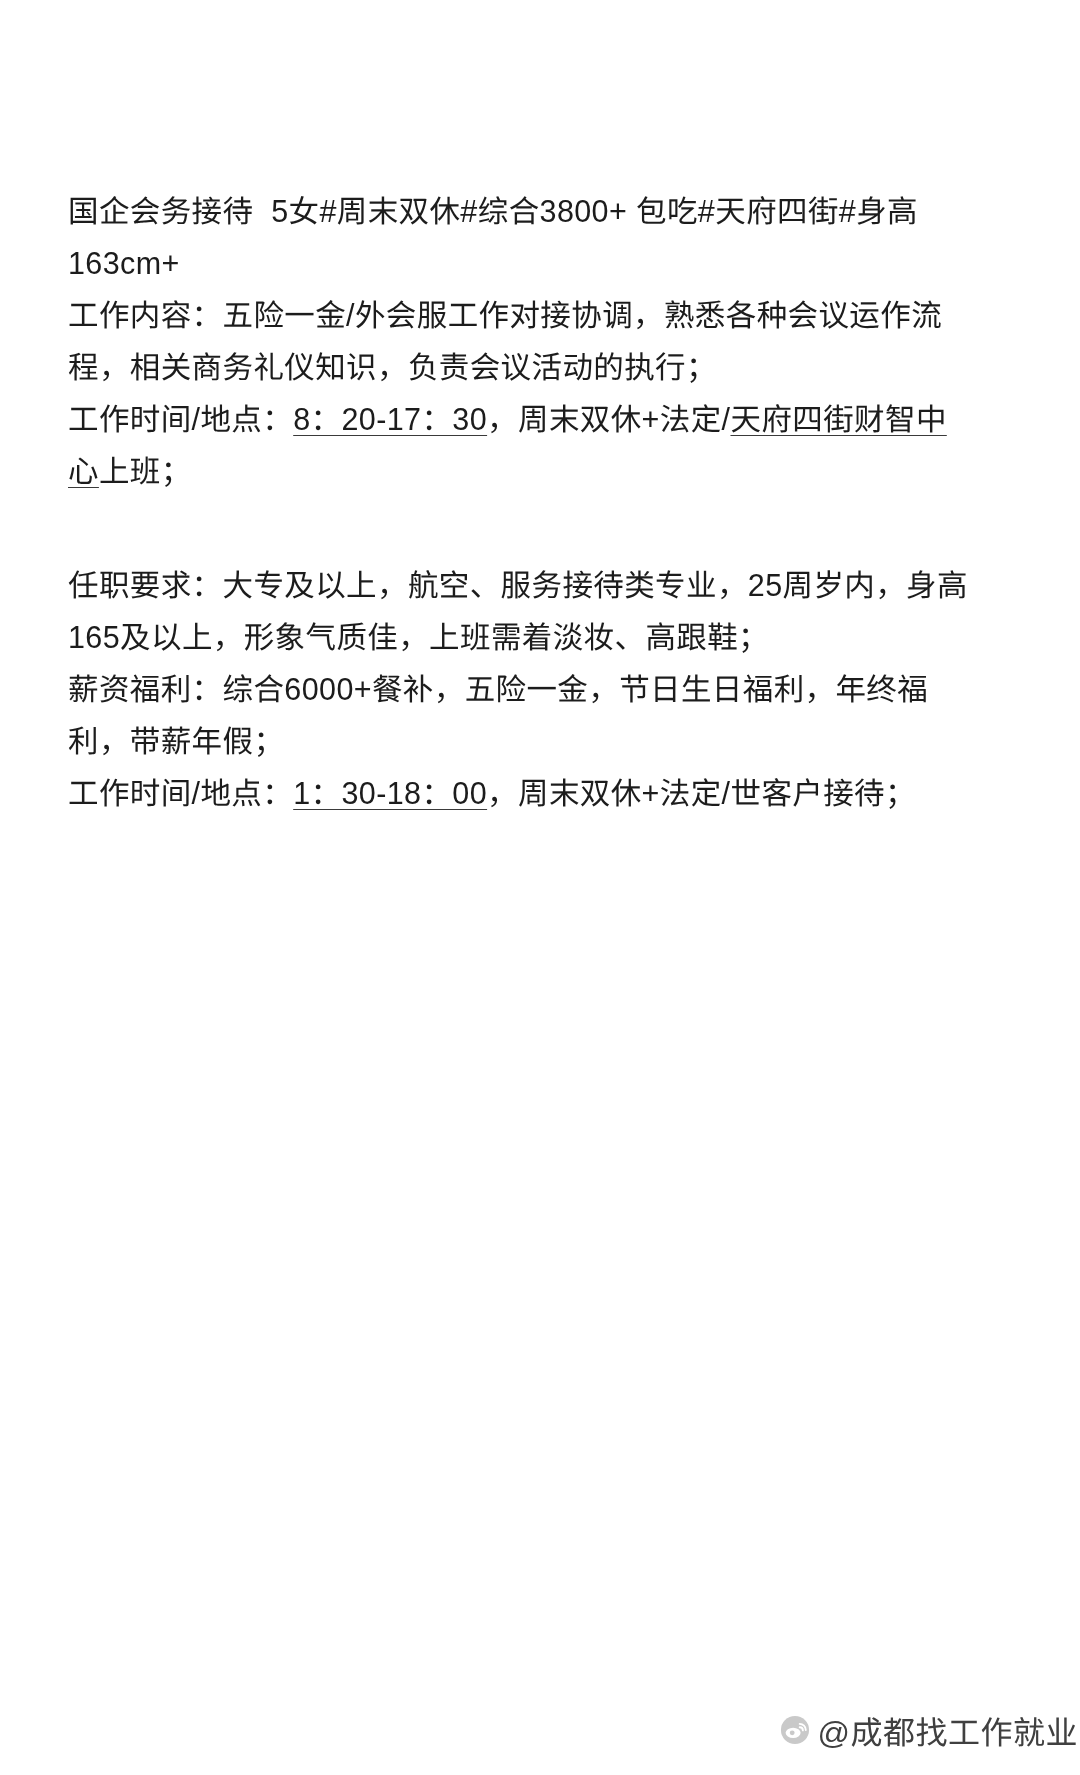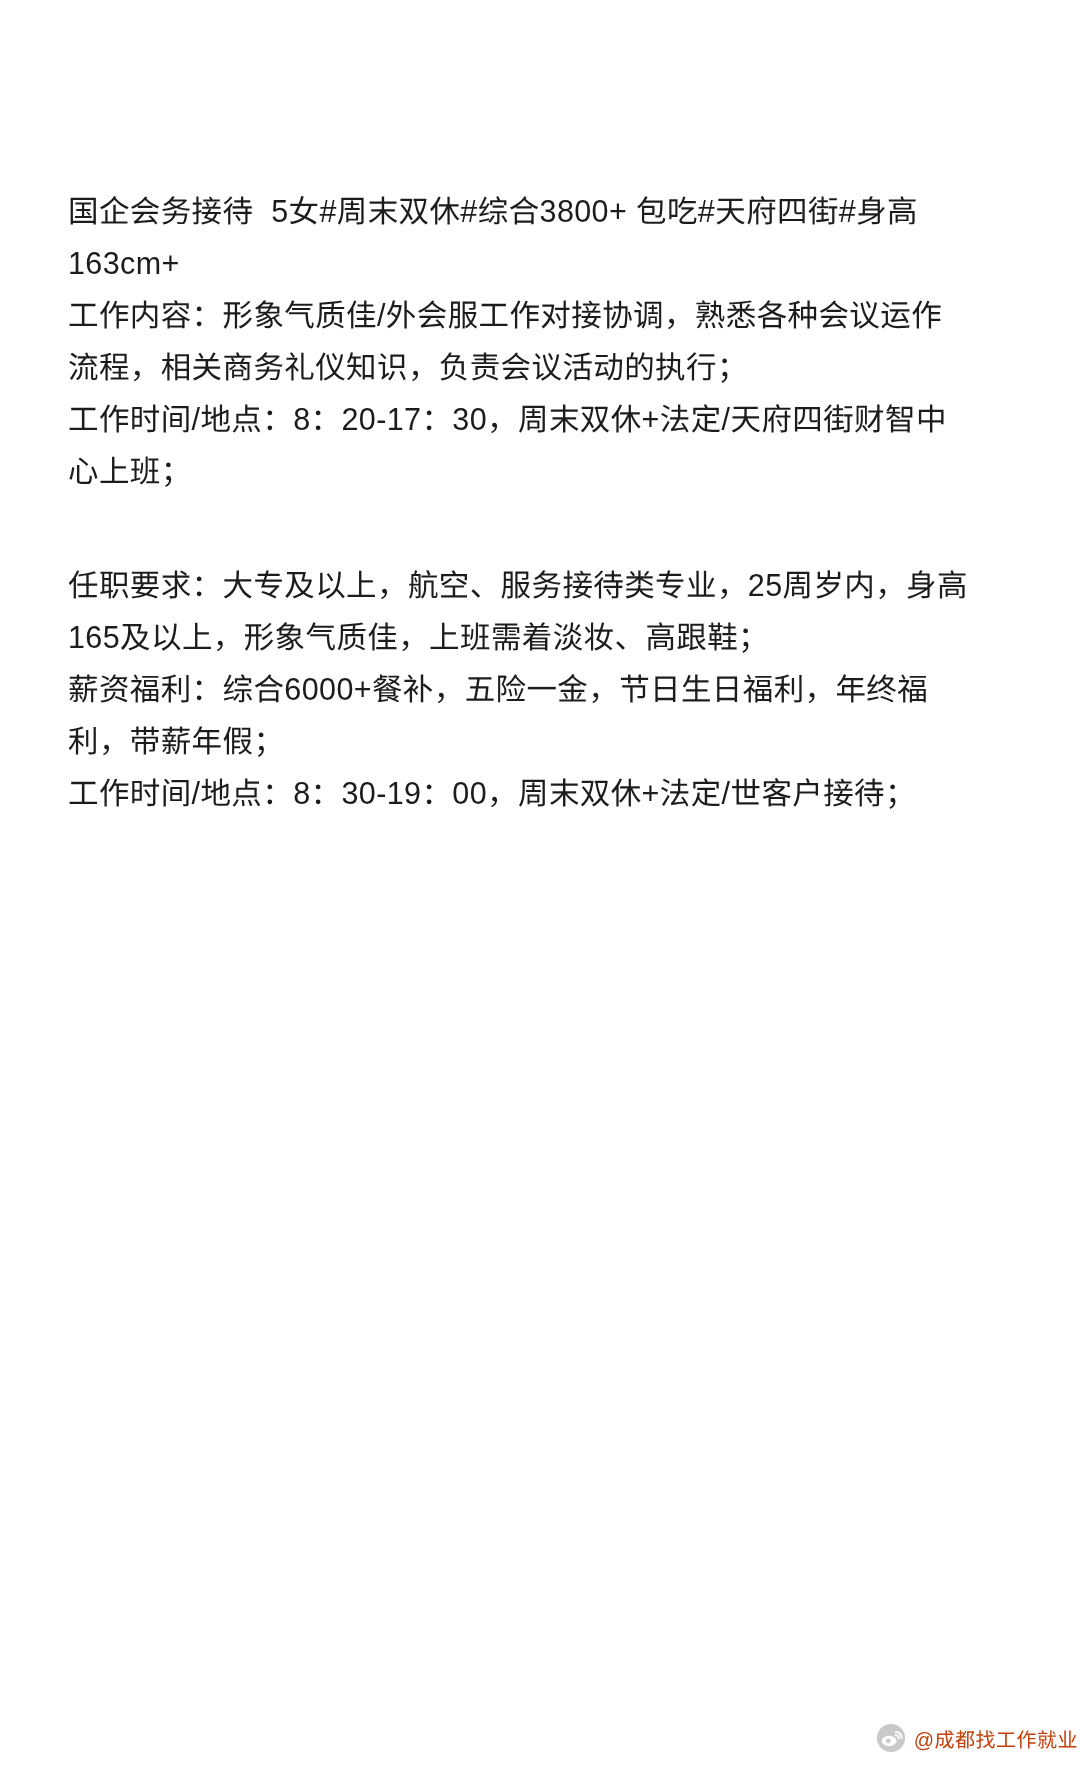--- a/index.html
+++ b/index.html
@@ -38,60 +38,61 @@
   }
   .line {
     font-size: 30.5px;
     line-height: 52px;
     letter-spacing: 0.4px;
     color: #1c1c1c;
     white-space: pre-wrap;
     word-break: break-word;
   }
   .u {
+    text-decoration: underline;
     text-decoration-thickness: 1px;
     text-underline-offset: 5px;
     text-decoration-color: #3a3a3a;
   }
   .watermark {
     position: absolute;
     right: 36px;
     bottom: 22px;
     display: flex;
     align-items: center;
     gap: 8px;
-    color: #c2410c;
-    font-size: 20px;
+    color: #404040;
+    font-size: 32px;
     letter-spacing: 0.5px;
   }
   .wb-logo {
     width: 30px;
     height: 30px;
     display: inline-block;
     position: relative;
   }
   .wb-logo svg { display: block; }
 </style>
 </head>
 <body>
 
 <div class="page">
 
   <div class="content">
 
     <div class="post-block">
       <div class="line">国企会务接待  5女#周末双休#综合3800+ 包吃#天府四街#身高163cm+</div>
-      <div class="line">工作内容：形象气质佳/外会服工作对接协调，熟悉各种会议运作流程，相关商务礼仪知识，负责会议活动的执行；</div>
+      <div class="line">工作内容：五险一金/外会服工作对接协调，熟悉各种会议运作流程，相关商务礼仪知识，负责会议活动的执行；</div>
       <div class="line"><span>工作时间/地点：</span><span class="u">8：20-17：30</span><span>，周末双休+法定/</span><span class="u">天府四街财智中心</span><span>上班；</span></div>
     </div>
 
     <div class="post-block">
       <div class="line">任职要求：大专及以上，航空、服务接待类专业，25周岁内，身高165及以上，形象气质佳，上班需着淡妆、高跟鞋；</div>
       <div class="line">薪资福利：综合6000+餐补，五险一金，节日生日福利，年终福利，带薪年假；</div>
-      <div class="line"><span>工作时间/地点：</span><span class="u">8：30-19：00</span><span>，周末双休+法定/</span><span>世</span><span>客户接待；</span></div>
+      <div class="line"><span>工作时间/地点：</span><span class="u">1：30-18：00</span><span>，周末双休+法定/</span><span>世</span><span>客户接待；</span></div>
     </div>
 
   </div>
 
   <div class="watermark">
     <span class="wb-logo">
       <svg viewBox="0 0 32 32" width="30" height="30" aria-hidden="true">
         <circle cx="16" cy="16" r="15" fill="#c9c9c9"></circle>
         <ellipse cx="14" cy="19" rx="8" ry="5.5" fill="#ffffff"></ellipse>
         <circle cx="13" cy="19" r="2.6" fill="#c9c9c9"></circle>

